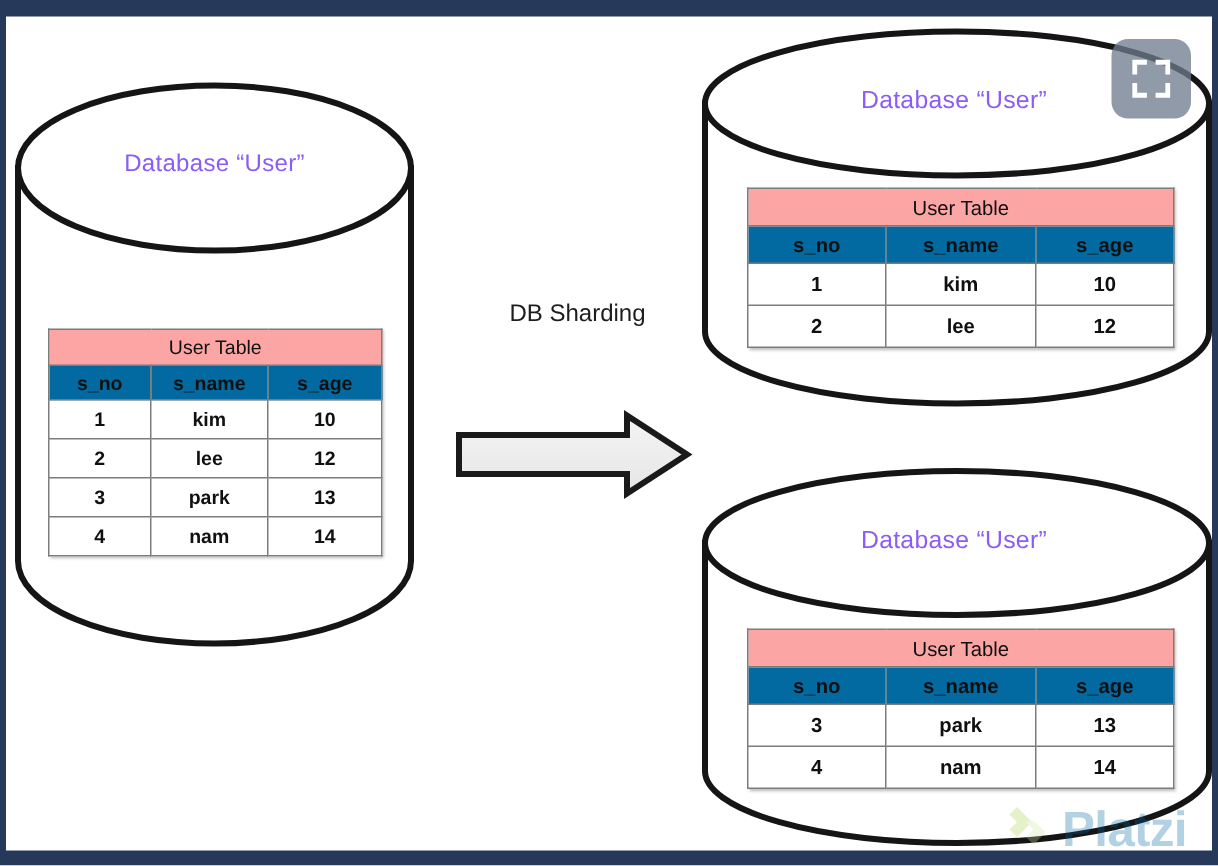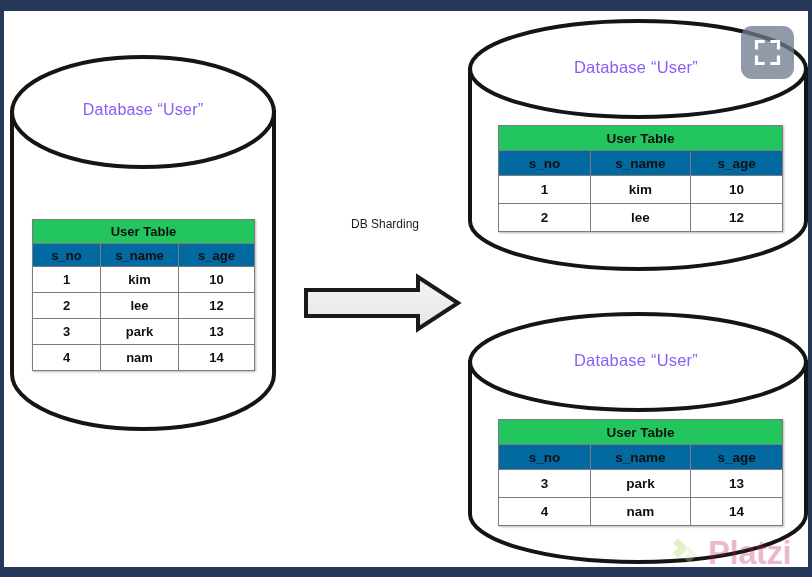--- a/index.html
+++ b/index.html
@@ -61,22 +61,22 @@
     box-shadow: 1px 1px 2px rgba(0,0,0,0.28);
   }
   .db-table td, .db-table th {
     border: 1px solid #7c7c7c;
     text-align: center;
     color: #101010;
     font-weight: bold;
     padding: 0;
   }
   .db-table .tbl-title {
-    background: #22c55e;
-    font-weight: bold;
+    background: #fca5a5;
+    font-weight: normal;
     margin-left: 11px;
   }
   .db-table .col-head {
     background: #0369a1;
     font-weight: bold;
   }
   .db-table .data-cell {
     background: #ffffff;
     font-weight: bold;
   }
@@ -97,24 +97,24 @@
   #arrow-group {
     position: absolute;
     left: 296px;
     top: 190px;
     width: 170px;
     height: 135px;
   }
   #arrow-label {
     position: absolute;
     left: 0;
-    top: 16px;
+    top: 0;
     width: 170px;
     text-align: center;
-    font-size: 12px;
+    font-size: 16px;
     color: #1d1d1d;
     white-space: nowrap;
   }
   #arrow-shape {
     position: absolute;
     left: 2px;
     top: 72px;
   }
 
   
@@ -141,21 +141,21 @@
     display: flex;
     align-items: center;
     gap: 5px;
     opacity: 0.30;
     z-index: 5;
     pointer-events: none;
   }
   #watermark-text {
     font-size: 33px;
     font-weight: bold;
-    color: #be185d;
+    color: #0369a1;
     letter-spacing: -0.5px;
     line-height: 1;
   }
 </style>
 </head>
 <body>
 
 <div id="viewer">
   <div id="canvas">
 

